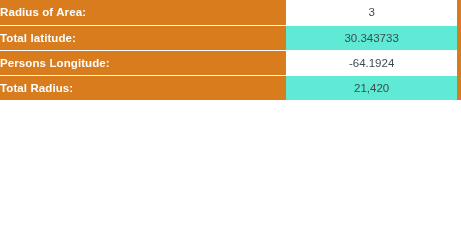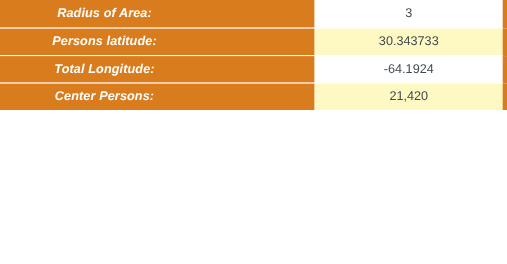--- a/index.html
+++ b/index.html
@@ -31,39 +31,38 @@
     text-align: center;
     padding: 0;
     border-bottom: 1px solid #ffffff;
     letter-spacing: 0.1px;
     line-height: 24px;
     vertical-align: middle;
   }
   .label-inner {
     display: block;
     width: 190px;
-    text-align: center;
-    font-style: italic;
+    text-align: left;
   }
   .value-cell {
     width: 170px;
     font-size: 11.5px;
     color: #3f4a4f;
     text-align: center;
     padding: 0;
     border-bottom: 1px solid #ffffff;
     border-right: 4px solid #D97C1E;
     line-height: 24px;
     vertical-align: middle;
   }
   .row-odd .value-cell {
     background: #ffffff;
   }
   .row-even .value-cell {
-    background: #fef9c3;
+    background: #5eead4;
   }
   .info-table tr:last-child .label-cell,
   .info-table tr:last-child .value-cell {
     border-bottom: none;
   }
   .bottom-spacer {
     height: 3px;
     background: #ffffff;
   }
 </style>
@@ -73,31 +72,31 @@
 <table class="info-table">
   <tbody>
     <tr class="row-odd">
       <td class="label-cell">
         <span class="label-inner">Radius of Area:</span>
       </td>
       <td class="value-cell">3</td>
     </tr>
     <tr class="row-even">
       <td class="label-cell">
-        <span class="label-inner">Persons latitude:</span>
+        <span class="label-inner">Total latitude:</span>
       </td>
       <td class="value-cell">30.343733</td>
     </tr>
     <tr class="row-odd">
       <td class="label-cell">
-        <span class="label-inner">Total Longitude:</span>
+        <span class="label-inner">Persons Longitude:</span>
       </td>
       <td class="value-cell">-64.1924</td>
     </tr>
     <tr class="row-even">
       <td class="label-cell">
-        <span class="label-inner">Center Persons:</span>
+        <span class="label-inner">Total Radius:</span>
       </td>
       <td class="value-cell">21,420</td>
     </tr>
   </tbody>
 </table>
 <div class="bottom-spacer"></div>
 
 </body></html>

